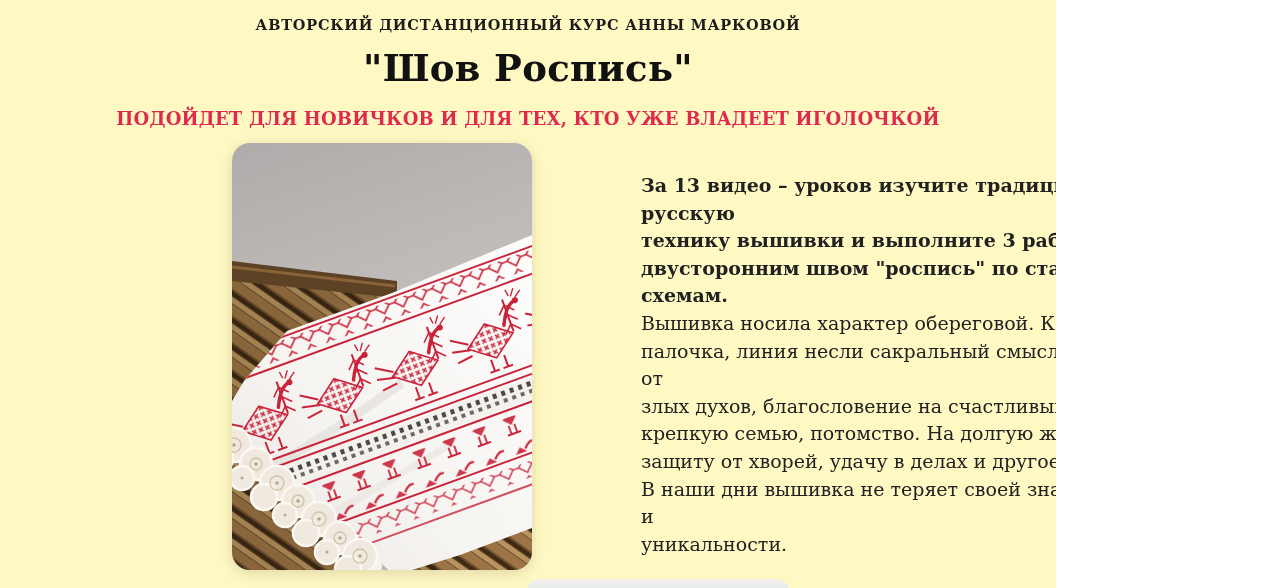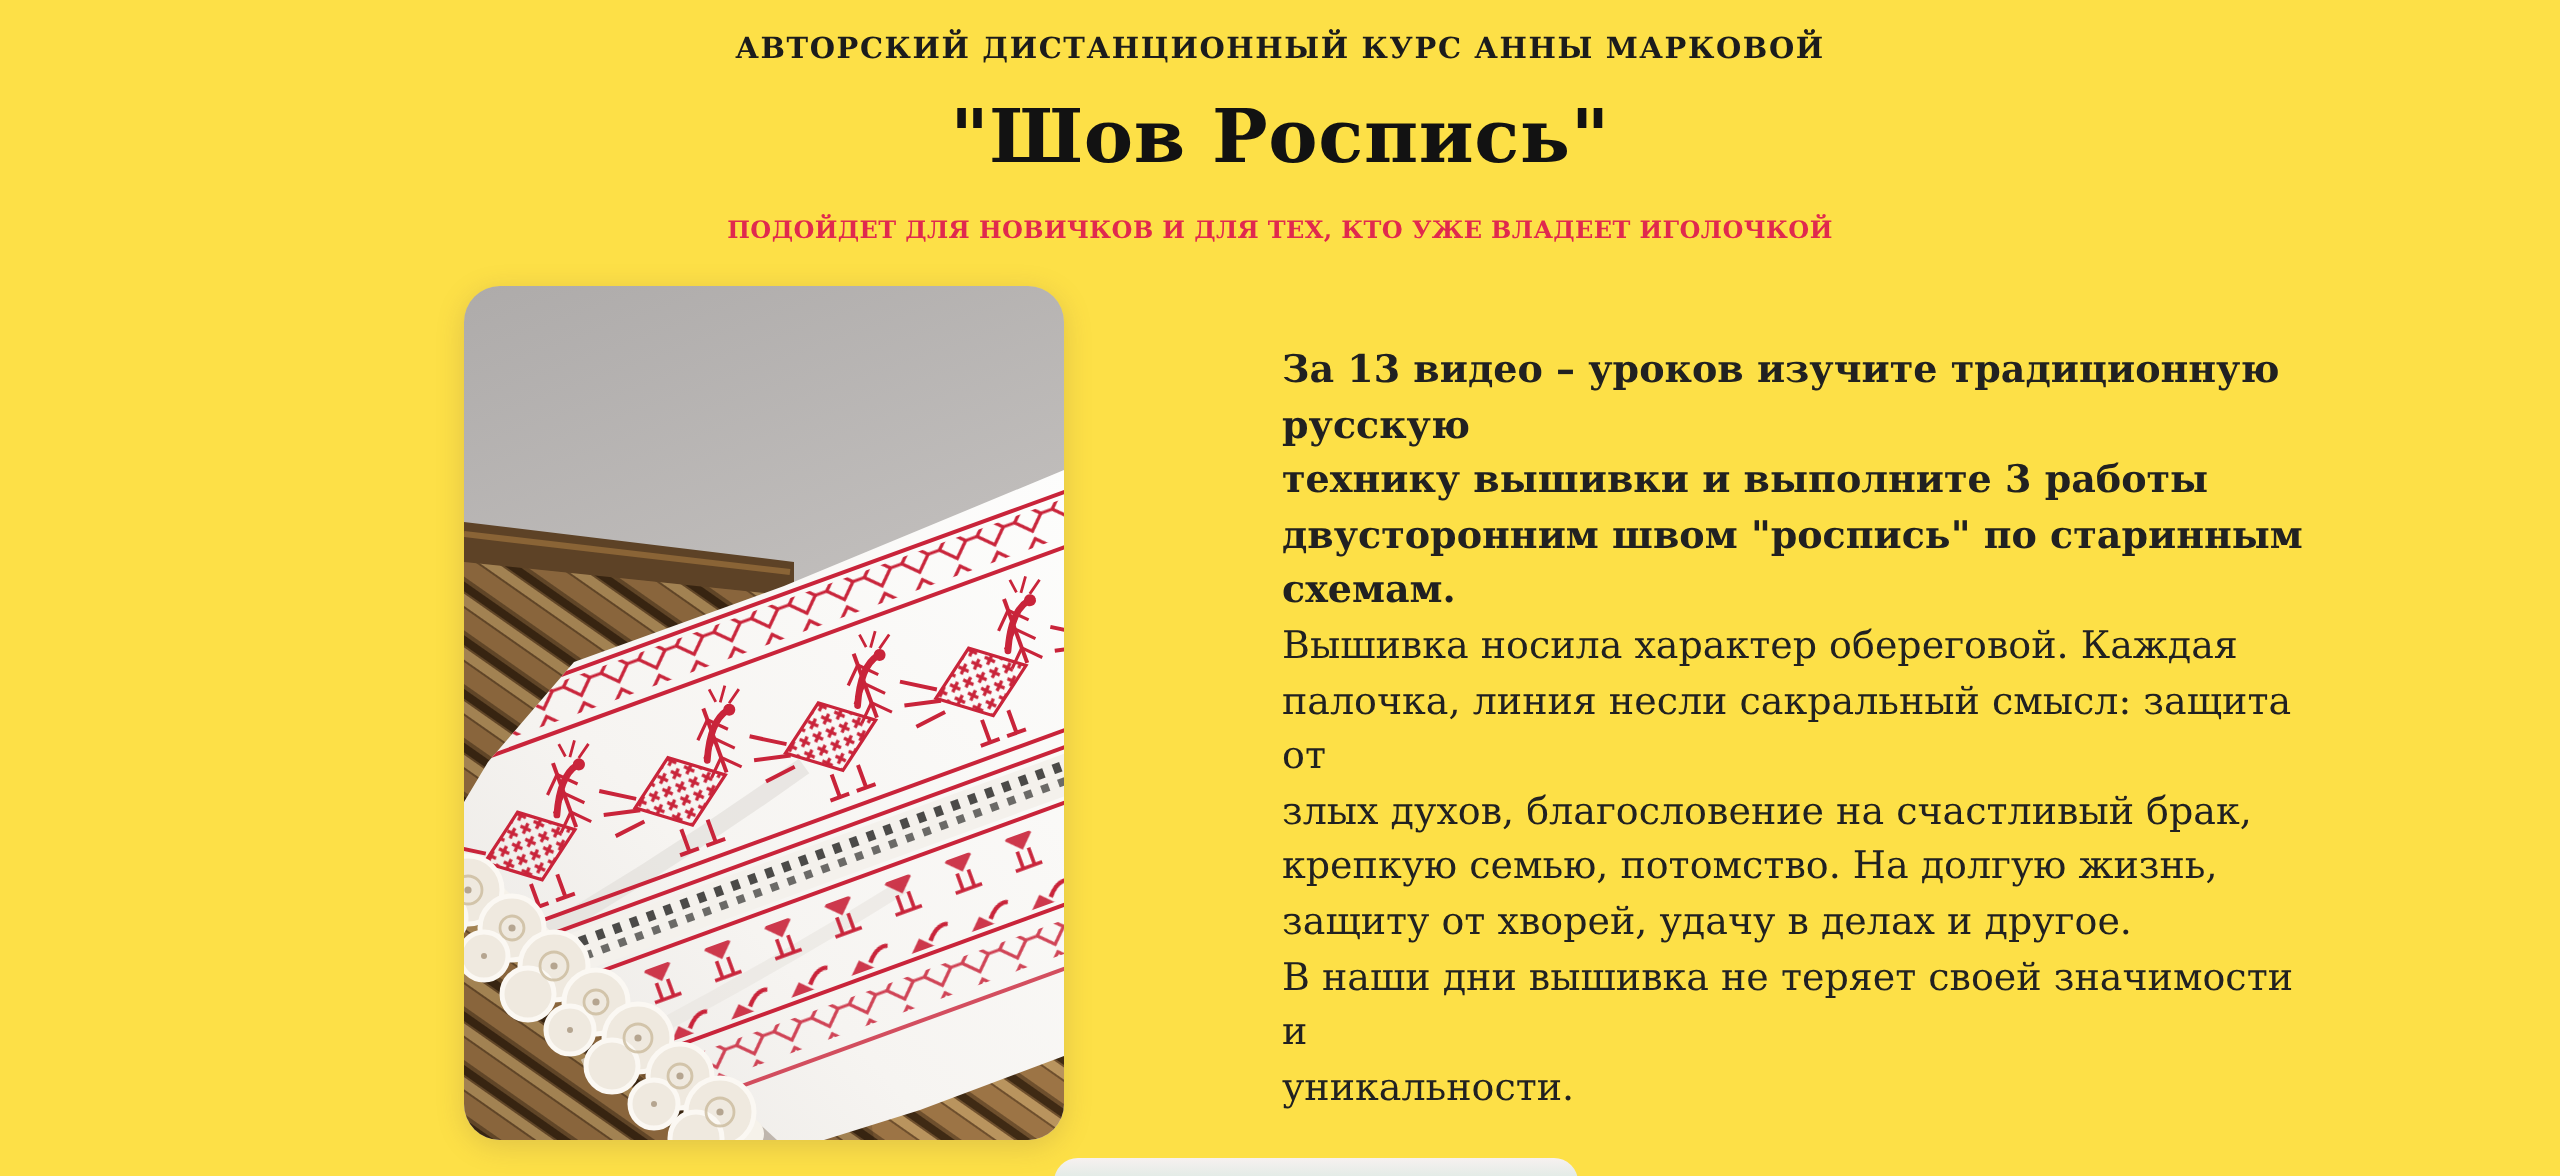--- a/index.html
+++ b/index.html
@@ -1,23 +1,23 @@
 <!DOCTYPE html>
 <html><head>
 <meta charset="utf-8">
 <style>
   html,body{margin:0;padding:0;background:#ffffff;}
-  .page{position:relative;width:1280px;height:588px;overflow:hidden;background:#fde047;
+  .page{position:relative;width:1056px;height:588px;overflow:hidden;background:#fef9c3;
         font-family:"DejaVu Serif","Liberation Serif",serif;}
   .eyebrow{position:absolute;top:16px;left:0;right:0;text-align:center;
            font-size:14.5px;font-weight:bold;color:#1c1c1c;letter-spacing:.8px;}
   .title{position:absolute;top:46px;left:0;right:0;text-align:center;
          font-size:37px;font-weight:bold;color:#121212;letter-spacing:.3px;}
   .subtitle{position:absolute;top:108px;left:0;right:0;text-align:center;
-            font-size:12px;font-weight:bold;color:#e0294e;letter-spacing:.2px;}
+            font-size:18px;font-weight:bold;color:#e0294e;letter-spacing:.2px;}
   .photo-card{position:absolute;left:232px;top:143px;width:300px;height:427px;
               border-radius:18px;overflow:hidden;box-shadow:0 3px 14px rgba(120,90,70,.22);}
   .photo-card svg{display:block;}
   .copy{position:absolute;left:641px;top:172px;width:520px;
         font-size:19px;line-height:27.6px;color:#212121;}
   .copy p{margin:0;white-space:pre-line;}
   .copy .lead{font-weight:bold;}
   .cta{position:absolute;top:579px;left:527px;width:262px;height:60px;border:none;
        border-radius:12px;cursor:pointer;
        background:linear-gradient(to bottom,#f7f1f0 0%,#ddeae4 20%,#bcd8d0 100%);}

